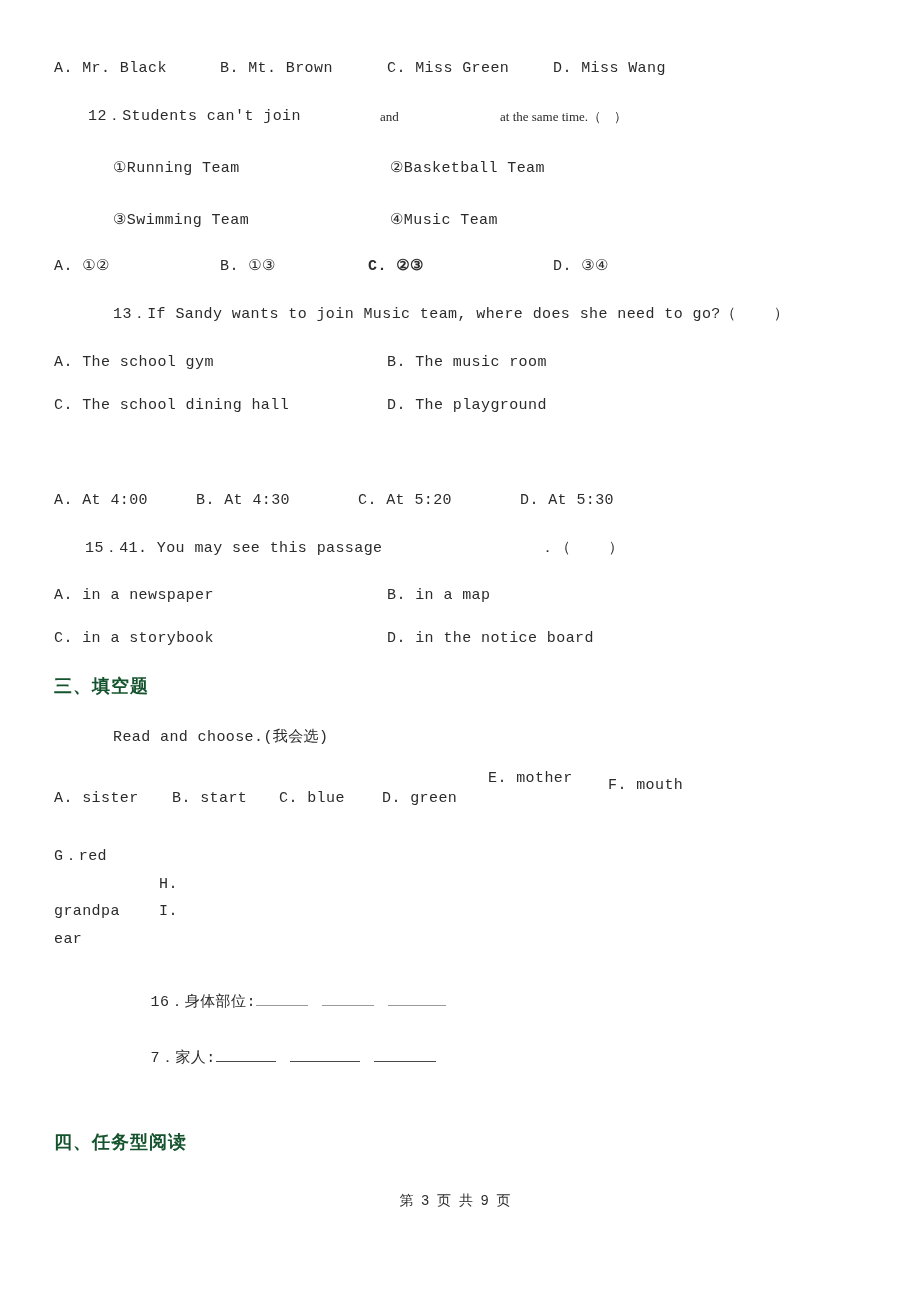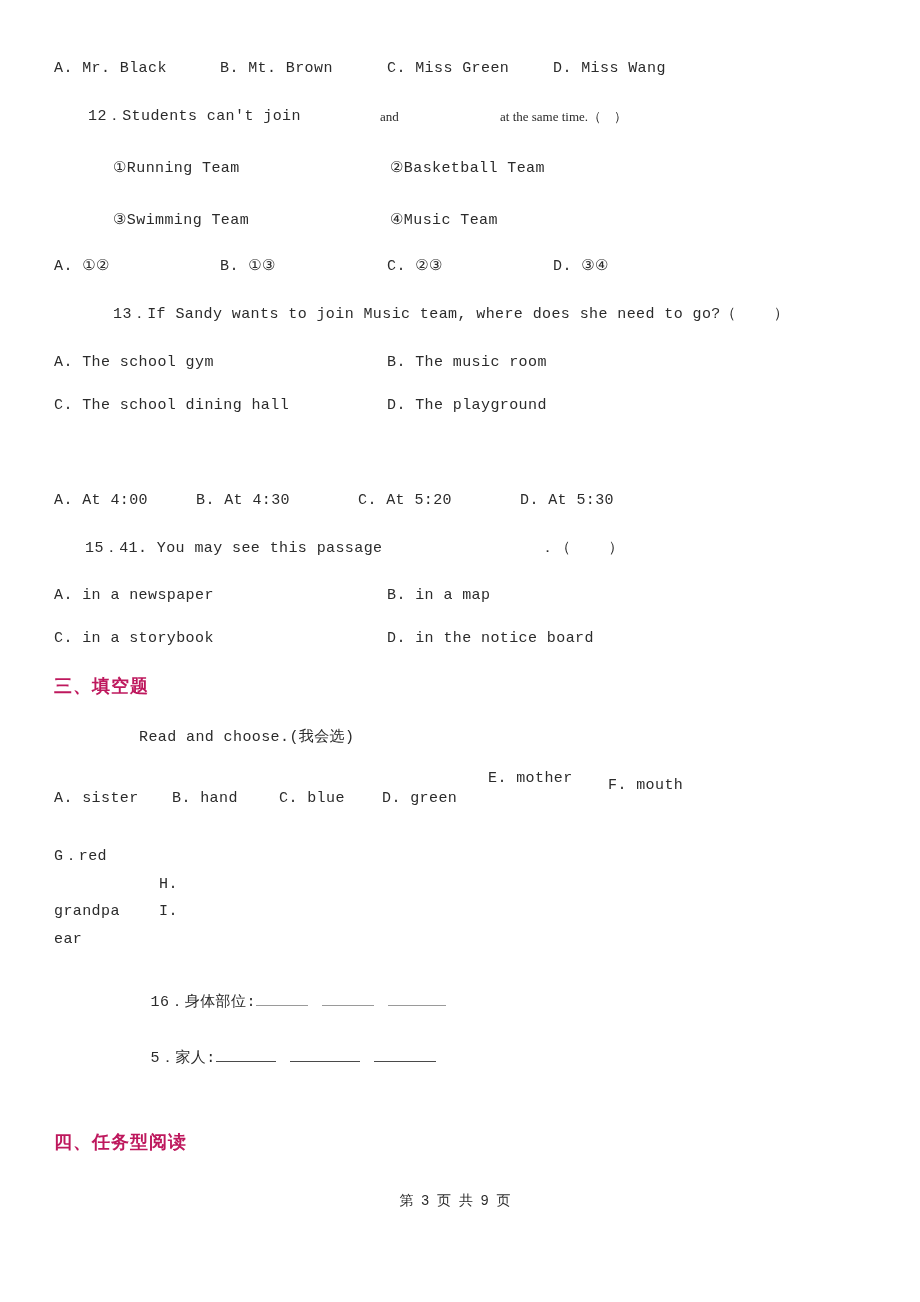--- a/index.html
+++ b/index.html
@@ -38,21 +38,21 @@
     font-size: 13px;
     letter-spacing: 0px;
     text-align: center;
   }
   .sec-head {
     position: absolute;
     white-space: pre;
     font-family: "Liberation Sans", "DejaVu Sans", sans-serif;
     font-size: 18px;
     font-weight: bold;
-    color: #be185d;
+    color: #14532d;
     letter-spacing: 1px;
   }
   
   .blank {
     display: inline-block;
     border-bottom: 1px solid #4a4a4a;
     height: 13px;
     vertical-align: baseline;
   }
   .blank-light {
@@ -82,21 +82,21 @@
   <div class="t prop" style="left:380px; top:108px;">and</div>
   <div class="t prop" style="left:481px; top:108px;margin-left:19px;">at the same time.（    ）</div>
 
   <div class="t" style="left:113px; top:160px;">①Running Team</div>
   <div class="t" style="left:390px; top:160px;">②Basketball Team</div>
   <div class="t" style="left:113px; top:212px;">③Swimming Team</div>
   <div class="t" style="left:390px; top:212px;">④Music Team</div>
 
   <div class="t" style="left:54px; top:258px;">A. ①②</div>
   <div class="t" style="left:220px; top:258px;">B. ①③</div>
-  <div class="t" style="left:387px; top:258px;">C. ②③</div>
+  <div class="t" style="left:368px; top:258px;font-weight:bold;">C. ②③</div>
   <div class="t" style="left:553px; top:258px;">D. ③④</div>
 
   <div class="t" style="left:113px; top:306px;font-family:Liberation Mono, monospace;">13．If Sandy wants to join Music team, where does she need to go?（    ）</div>
 
   <div class="t" style="left:54px; top:354px;">A. The school gym</div>
   <div class="t" style="left:387px; top:354px;">B. The music room</div>
   <div class="t" style="left:54px; top:397px;">C. The school dining hall</div>
   <div class="t" style="left:387px; top:397px;">D. The playground</div>
 
 
@@ -108,41 +108,41 @@
   <div class="t" style="left:85px; top:540px;">15．41. You may see this passage</div>
   <div class="t" style="left:540px; top:540px;">．（    ）</div>
 
   <div class="t" style="left:54px; top:587px;">A. in a newspaper</div>
   <div class="t" style="left:387px; top:587px;">B. in a map</div>
   <div class="t" style="left:54px; top:630px;">C. in a storybook</div>
   <div class="t" style="left:387px; top:630px;">D. in the notice board</div>
 
   <div class="sec-head" style="left:54px; top:674px;">三、填空题</div>
 
-  <div class="t" style="left:113px; top:729px;margin-left:26px;">Read and choose.(我会选)</div>
+  <div class="t" style="left:113px; top:729px;">Read and choose.(我会选)</div>
 
   <div class="t" style="left:54px; top:790px;">A. sister</div>
-  <div class="t" style="left:172px; top:790px;">B. hand</div>
+  <div class="t" style="left:172px; top:790px;">B. start</div>
   <div class="t" style="left:279px; top:790px;">C. blue</div>
   <div class="t" style="left:382px; top:790px;">D. green</div>
   <div class="t" style="left:488px; top:770px;">E. mother</div>
   <div class="t" style="left:608px; top:777px;">F. mouth</div>
 
   <div class="t" style="left:54px; top:848px;">G．red</div>
   <div class="t" style="left:159px; top:876px;">H.</div>
   <div class="t" style="left:54px; top:903px;">grandpa</div>
   <div class="t" style="left:159px; top:903px;">I.</div>
   <div class="t" style="left:54px; top:931px;text-align:center;">ear</div>
 
   <div class="t" style="left:113px; top:974px;">
     <span>16．身体部位:</span><span class="blank blank-light" style="width:52px;"></span><span style="display:inline-block;width:14px;"></span><span class="blank blank-light" style="width:52px;"></span><span style="display:inline-block;width:14px;"></span><span class="blank blank-light" style="width:58px;"></span>
   </div>
 
   <div class="t" style="left:113px; top:1030px;">
-    <span>5．家人:</span><span class="blank" style="width:60px;"></span><span style="display:inline-block;width:14px;"></span><span class="blank" style="width:70px;"></span><span style="display:inline-block;width:14px;"></span><span class="blank" style="width:62px;"></span>
+    <span>7．家人:</span><span class="blank" style="width:60px;"></span><span style="display:inline-block;width:14px;"></span><span class="blank" style="width:70px;"></span><span style="display:inline-block;width:14px;"></span><span class="blank" style="width:62px;"></span>
   </div>
 
 
   <div class="sec-head" style="left:54px; top:1130px;">四、任务型阅读</div>
 
   <div class="footer" style="left:0; top:1192px;">第 3 页 共 9 页</div>
 
 </div>
 
 </body></html>

